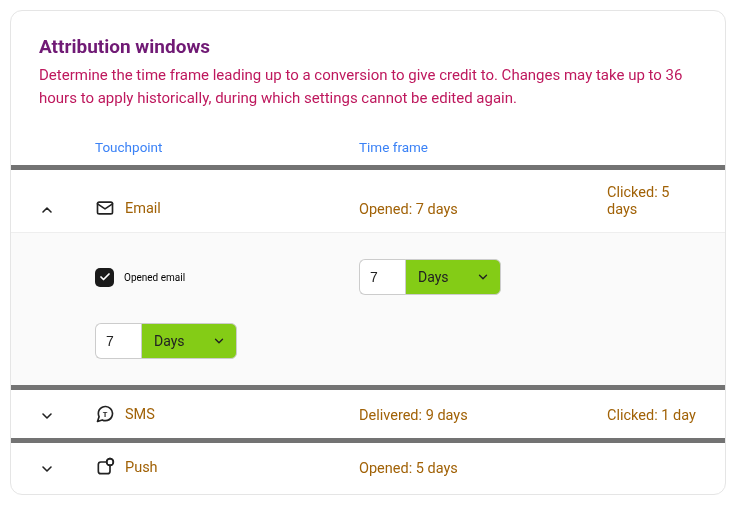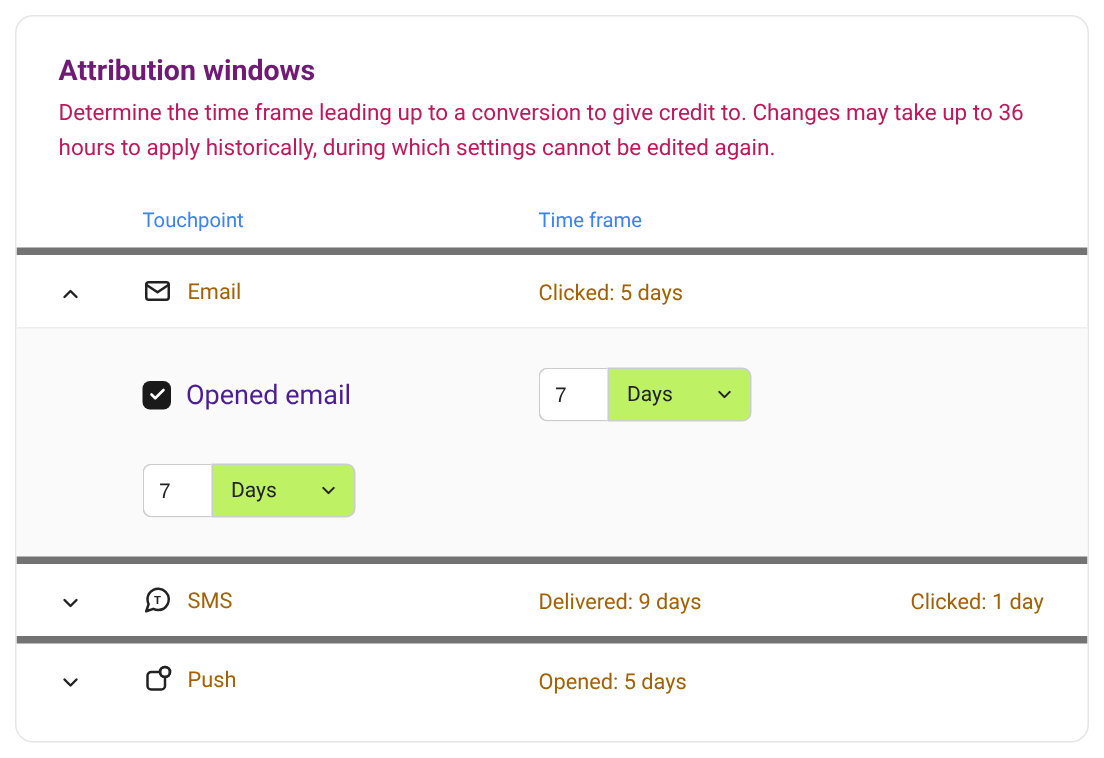--- a/index.html
+++ b/index.html
@@ -127,36 +127,36 @@
       background: #fff;
       outline: none;
     }
     .select-wrap {
       height: 36px;
       border: 1px solid #ccc;
       border-radius: 0 6px 6px 0;
       display: flex;
       align-items: center;
       padding: 0 10px 0 12px;
-      background: #bef264;
+      background: #84cc16;
       gap: 20px;
       cursor: pointer;
       min-width: 96px;
       justify-content: space-between;
     }
     .select-label {
       font-size: 14px;
       color: #222;
     }
     svg {
       display: block;
     }
     .expanded-label {
-      font-size: 18px;
-      color: #4c1d95;
+      font-size: 10px;
+      color: #000000;
     }
   </style>
 </head>
 <body>
 
 <div class="card">
   <div class="card-header">
     <h2 class="title">Attribution windows</h2>
     <p class="description">Determine the time frame leading up to a conversion to give credit to. Changes may take up to 36 hours to apply historically, during which settings cannot be edited again.</p>
   </div>
@@ -174,20 +174,21 @@
           <polyline points="18 15 12 9 6 15"></polyline>
         </svg>
     </div>
     <div class="touchpoint-cell">
       <svg width="20" height="20" viewBox="0 0 24 24" fill="none" stroke="#222" stroke-width="2" stroke-linecap="round" stroke-linejoin="round">
           <rect x="3" y="5" width="18" height="14" rx="2"></rect>
           <polyline points="3 7 12 13 21 7"></polyline>
         </svg>
       <span>Email</span>
     </div>
+    <div class="timeframe-cell">Opened: 7 days</div>
     <div class="extra-cell">Clicked: 5 days</div>
   </div>
 
   <div class="expanded-section">
 
     <div class="expanded-row">
       <div class="chevron-cell"></div>
       <div class="touchpoint-cell">
         <div class="checkbox">
           <svg width="12" height="12" viewBox="0 0 24 24" fill="none" stroke="#fff" stroke-width="3.5" stroke-linecap="round" stroke-linejoin="round">

